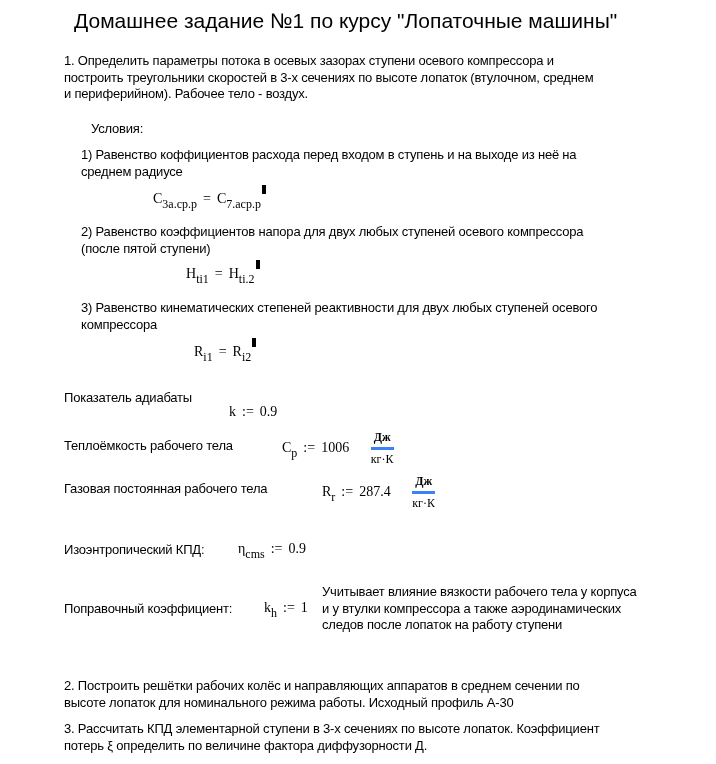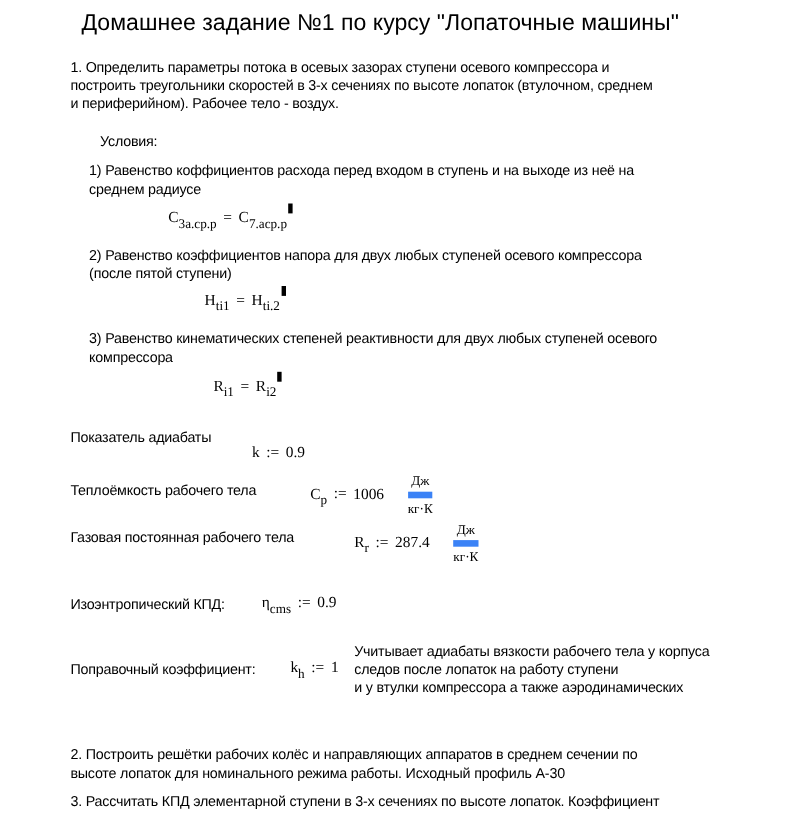--- a/index.html
+++ b/index.html
@@ -6,21 +6,21 @@
   body { width:716px; height:764px; position:relative; overflow:hidden;
          font-family:"Liberation Sans", sans-serif; color:#000; }
   .abs { position:absolute; white-space:nowrap; }
   .title { font-size:21px; }
   .txt { font-size:13px; line-height:16.5px; letter-spacing:-0.2px; }
   .math { font-family:"Liberation Serif", serif; font-size:14px; }
   .sub { font-size:12px; vertical-align:-5px; }
   .eq { margin:0 6px; }
   .cursor { display:inline-block; width:4px; height:9px; background:#000; vertical-align:top; margin-top:-6px; margin-left:1px; }
   .frac { display:inline-flex; flex-direction:column; align-items:center; vertical-align:middle; font-family:"Liberation Serif", serif; font-size:12px; }
-  .frac .num { padding:0 3px 2px; border-bottom:6px solid #3b82f6; }
+  .frac .num { padding:0 3px 2px; border-bottom:3px solid #3b82f6;font-weight:bold; }
   .frac .den { padding-top:2px; }
 </style>
 </head>
 <body>
 
 <div class="abs title" style="left:74px;top:9px;">Домашнее задание №1 по курсу "Лопаточные машины"</div>
 
 <div class="abs txt" style="left:64px;top:53px;">
   <div>1. Определить параметры потока в осевых зазорах ступени осевого компрессора и</div>
   <div>построить треугольники скоростей в 3-х сечениях по высоте лопаток (втулочном, среднем</div>
@@ -79,25 +79,26 @@
 <div class="abs txt" style="left:64px;top:542px;">Изоэнтропический КПД:</div>
 <div class="abs math" style="left:238px;top:541px;">
   <span>η</span><span class="sub">cms</span><span class="eq">:=</span><span>0.9</span>
 </div>
 
 <div class="abs txt" style="left:64px;top:601px;text-align:center;">Поправочный коэффициент:</div>
 <div class="abs math" style="left:264px;top:600px;">
   <span>k</span><span class="sub">h</span><span class="eq">:=</span><span>1</span>
 </div>
 <div class="abs txt" style="left:322px;top:584px;">
-  <div>Учитывает адиабаты вязкости рабочего тела у корпуса</div>
+  <div>Учитывает влияние вязкости рабочего тела у корпуса</div>
+  <div>и у втулки компрессора а также аэродинамических</div>
   <div>следов после лопаток на работу ступени</div>
-  <div>и у втулки компрессора а также аэродинамических</div>
 </div>
 
 <div class="abs txt" style="left:64px;top:678px;">
   <div>2. Построить решётки рабочих колёс и направляющих аппаратов в среднем сечении по</div>
   <div>высоте лопаток для номинального режима работы. Исходный профиль А-30</div>
 </div>
 
 <div class="abs txt" style="left:64px;top:721px;">
   <div>3. Рассчитать КПД элементарной ступени в 3-х сечениях по высоте лопаток. Коэффициент</div>
+  <div>потерь ξ определить по величине фактора диффузорности Д.</div>
 </div>
 
 </body></html>

